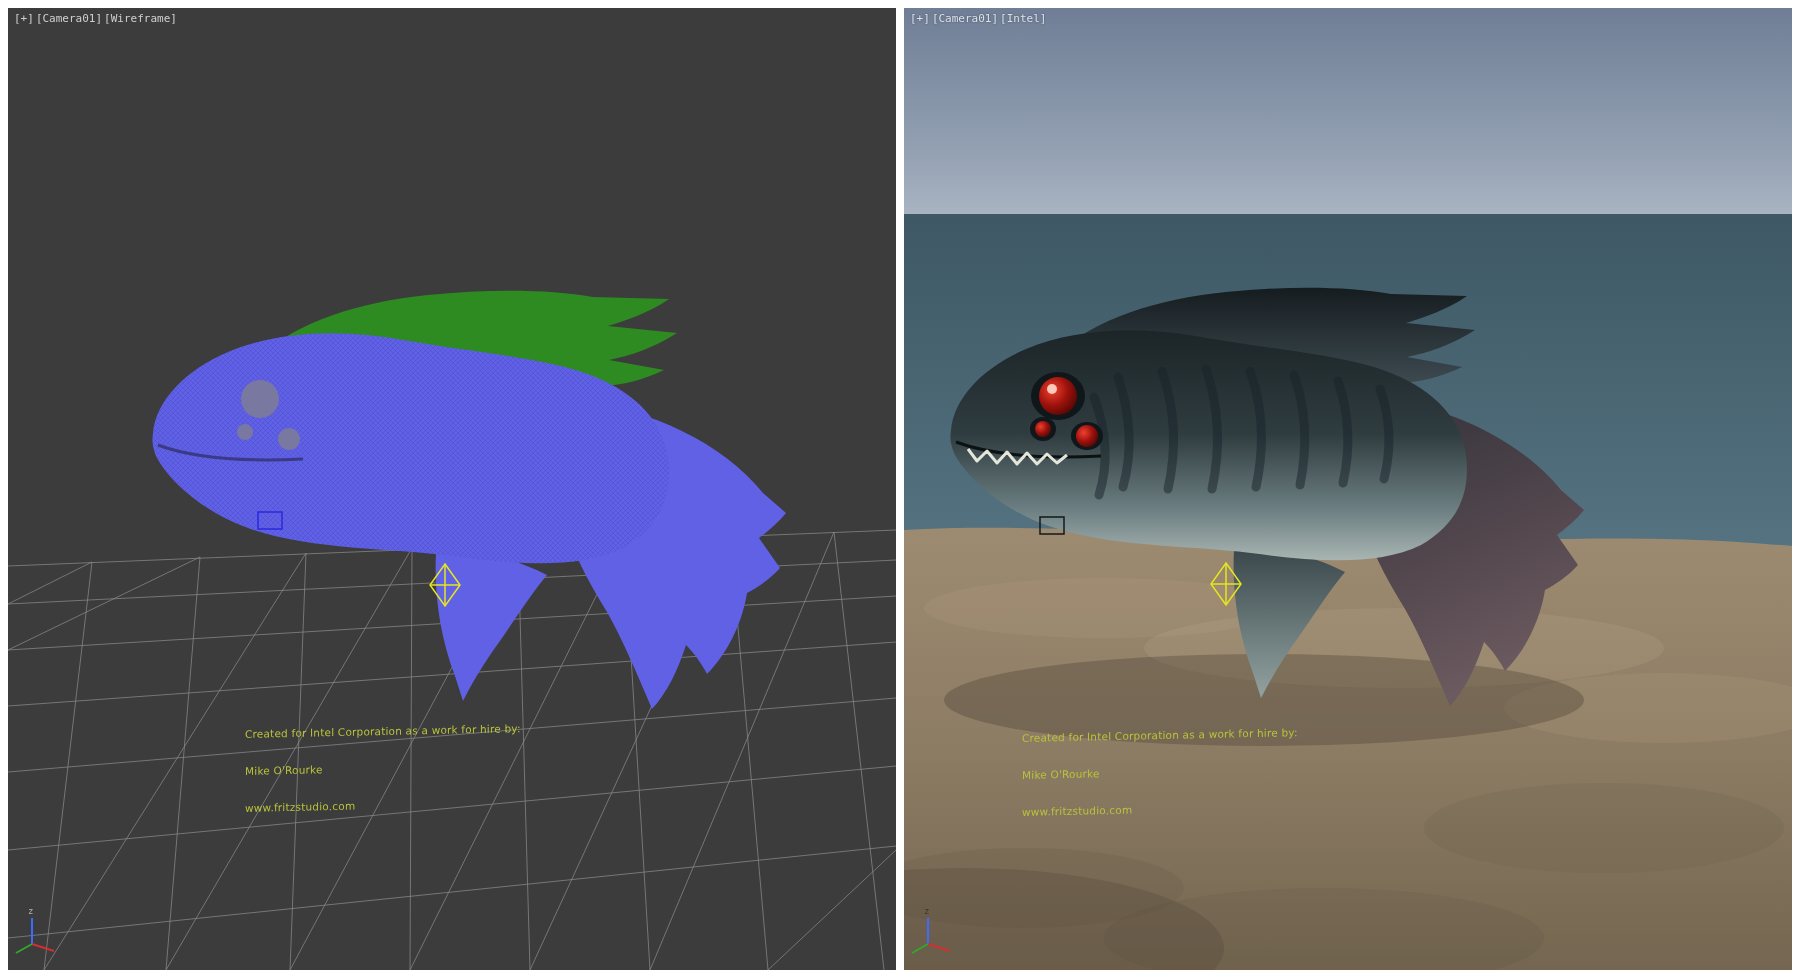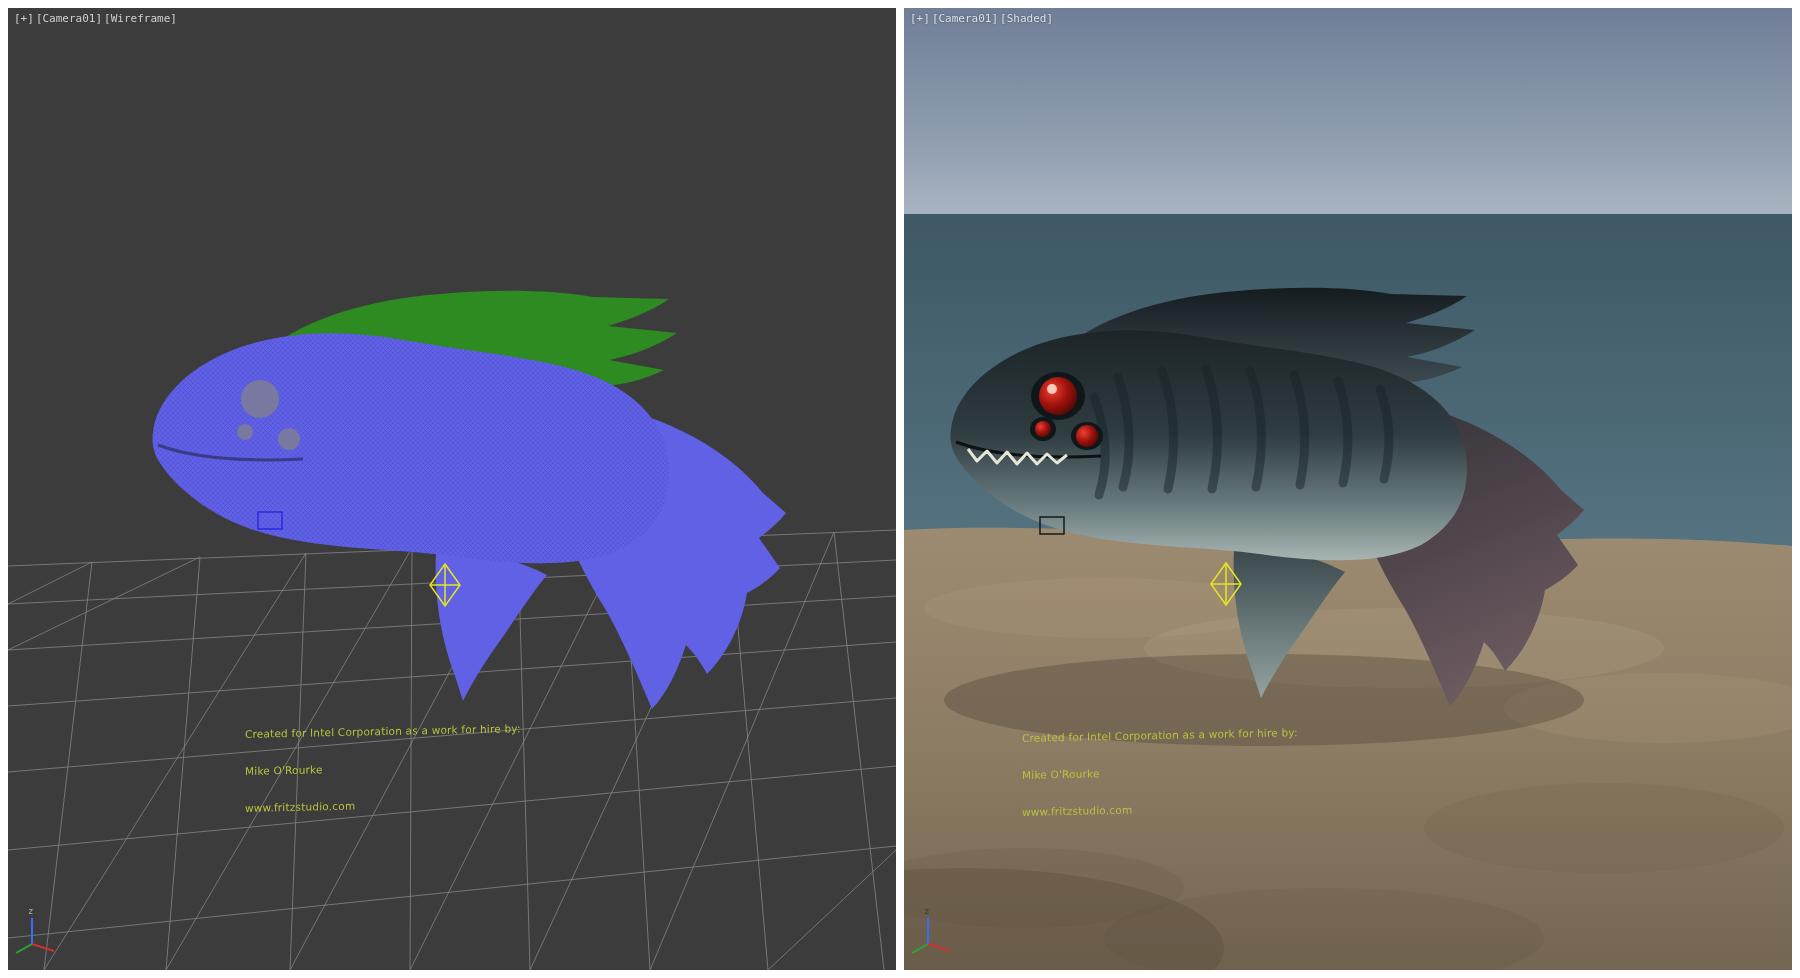--- a/index.html
+++ b/index.html
@@ -182,21 +182,21 @@
     <use href="#helperDiamond" x="322" y="576"></use>
     <g>
       <use href="#axisTripod"></use>
       <text x="20" y="906" font-size="9" fill="#3a3a3a" font-family="DejaVu Sans Mono, monospace">z</text>
     </g>
   </svg>
 
   <div class="vp-label">
     <span>[+]</span>
     <span>[Camera01]</span>
-    <span>[Shaded]</span>
+    <span>[Intel]</span>
   </div>
 
   <div class="credit credit-right">
     <div>Created for Intel Corporation as a work for hire by:</div>
     <div>Mike O'Rourke</div>
     <div>www.fritzstudio.com</div>
   </div>
 </div>
 
 </body></html>

